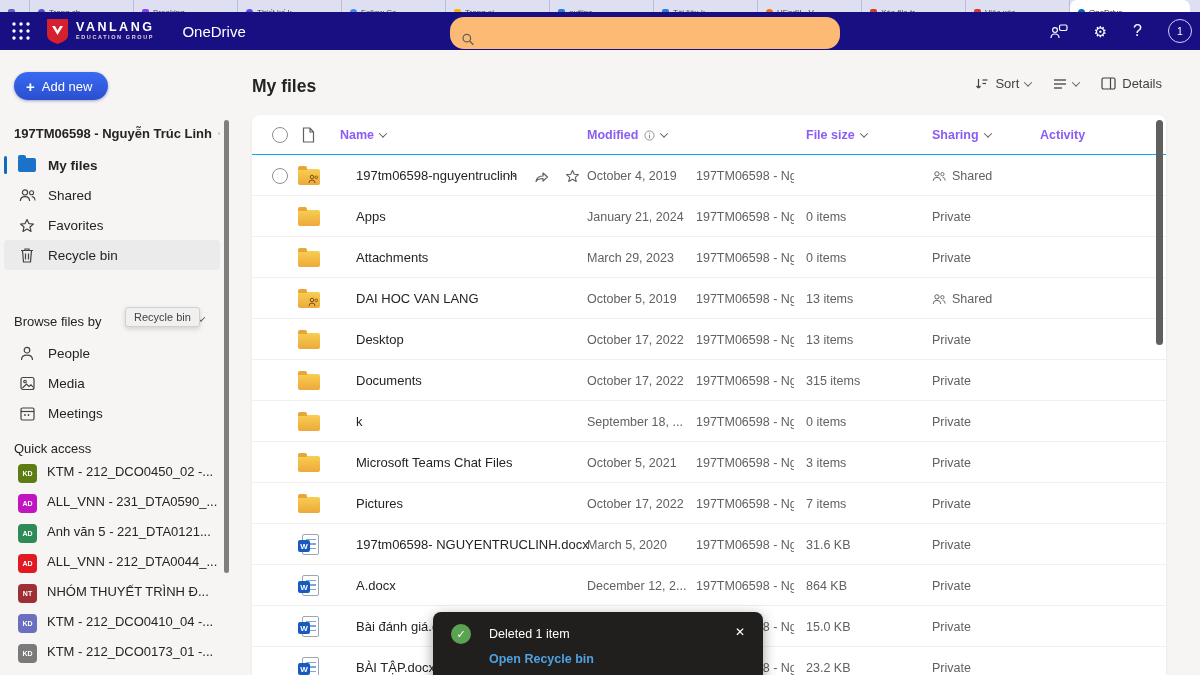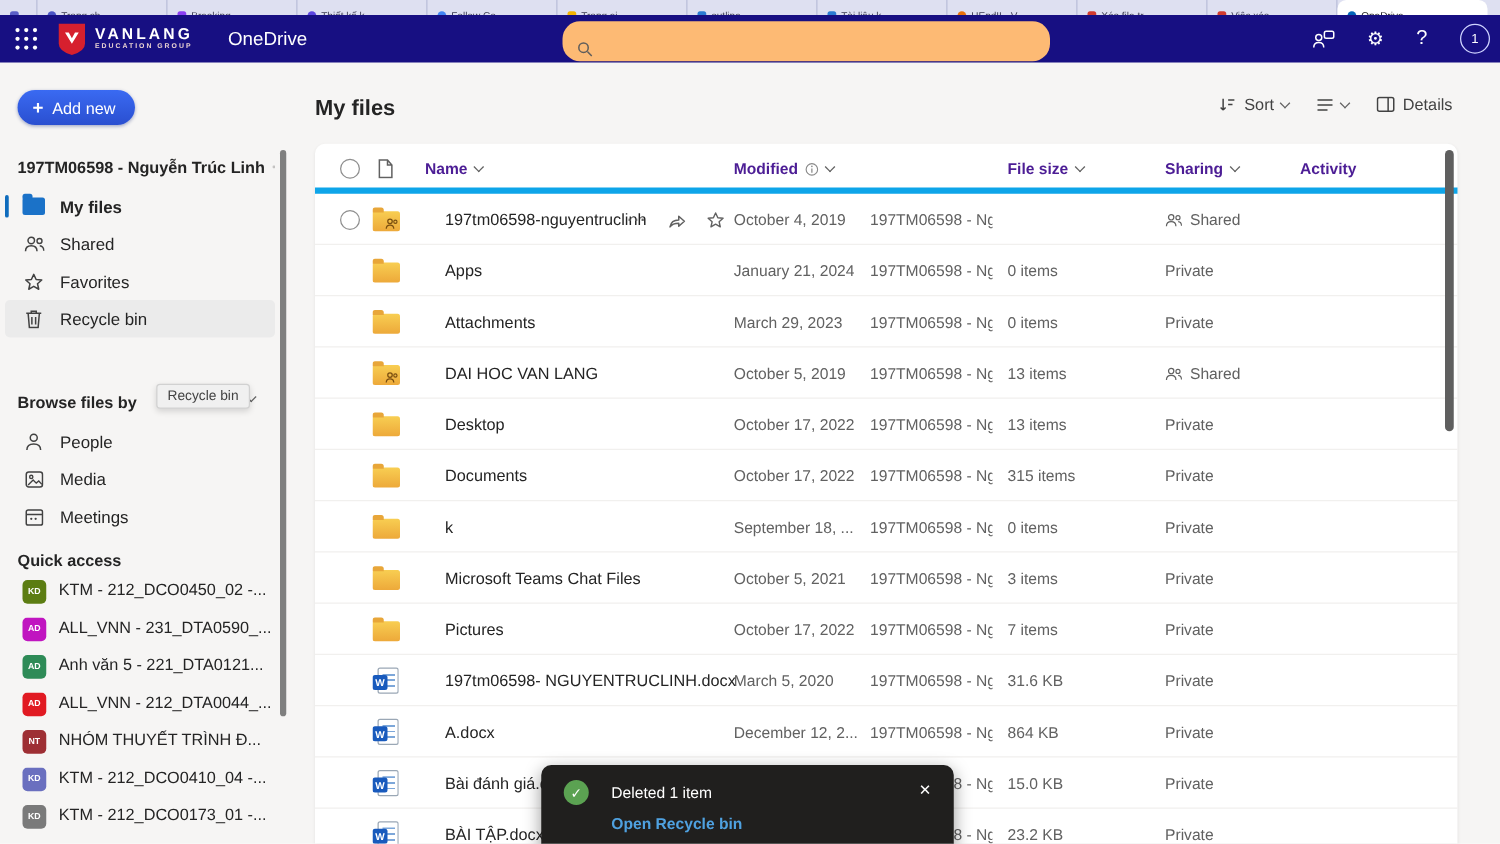--- a/index.html
+++ b/index.html
@@ -32,35 +32,35 @@
   .sidebar { position:absolute; left:0; top:50px; width:240px; height:625px; }
   .addnew { position:absolute; left:14px; top:22px; height:28px; padding:0 16px 0 12px; border:none; border-radius:14px; background:linear-gradient(180deg,#3a6af2,#2a4fd0); color:#fff; font-size:13px; display:flex; align-items:center; gap:7px; font-family:inherit; box-shadow:0 1px 3px rgba(20,40,120,.4); }
   .addnew .plus { font-size:15px; font-weight:bold; }
   .account { position:absolute; left:14px; top:76px; width:206px; font-size:13px; font-weight:bold; color:#242424; display:flex; align-items:center; gap:6px; white-space:nowrap; }
   .nav { position:absolute; left:4px; top:100px; width:216px; }
   .nav-item { height:30px; display:flex; align-items:center; gap:12px; padding-left:14px; font-size:13.5px; color:#242424; position:relative; border-radius:4px; }
   .nav-item.selected .ni-label { font-weight:bold; }
   .nav-item.selected::before { content:""; position:absolute; left:0px; top:6px; width:3px; height:18px; background:#0f6cbd; border-radius:2px; }
   .nav-item.hovered { background:#ebebeb; }
   .ni-ico { width:18px; height:18px; flex:none; display:flex; align-items:center; justify-content:center; }
-  .sec-head { position:absolute; left:14px; font-size:13px; font-weight:bold; color:#242424; }
+  .sec-head { position:absolute; left:14px; font-size:13px; font-weight:normal; color:#242424; }
   .chev { display:inline-block; width:6px; height:6px; border-right:1.5px solid #616161; border-bottom:1.5px solid #616161; transform:rotate(45deg) translate(-1px,-1px); }
   .browse-chev { position:absolute; left:198px; top:266px; }
   .tooltip { position:absolute; left:125px; top:257px; background:#f0f0f0; border:1px solid #d1d1d1; border-radius:3px; padding:3px 8px; font-size:11px; color:#424242; box-shadow:0 2px 5px rgba(0,0,0,.15); z-index:5; }
   .qa-item { height:30px; display:flex; align-items:flex-start; gap:10px; padding-left:14px; font-size:13px; color:#242424; white-space:nowrap; overflow:hidden; }
   .qa-ico { width:19px; height:19px; border-radius:4px; color:#fff; font-size:7px; font-weight:bold; display:flex; align-items:center; justify-content:center; flex:none; font-style:normal; }
   .sb-scroll { position:absolute; left:224px; top:70px; width:5px; height:453px; background:#7f7f7f; border-radius:3px; }
 
   
   .main-title { position:absolute; left:252px; top:76px; font-size:17.5px; font-weight:bold; color:#242424; }
   .toolbar { position:absolute; right:38px; top:76px; display:flex; align-items:center; gap:22px; font-size:13px; color:#424242; }
   .tb-group { display:flex; align-items:center; gap:6px; }
 
   .card { position:absolute; left:252px; top:115px; width:914px; height:560px; background:#fff; border-radius:8px 8px 0 0; box-shadow:0 1px 3px rgba(0,0,0,.08); }
-  .thead { position:absolute; left:0; top:0; width:100%; height:40px; border-bottom:5px solid #0ea5e9; font-size:12.5px; font-weight:bold; color:#4c1d95; }
+  .thead { position:absolute; left:0; top:0; width:100%; height:40px; border-bottom:1px solid #0ea5e9; font-size:12.5px; font-weight:bold; color:#8b5cf6; }
   .col { position:absolute; top:0; height:40px; display:flex; align-items:center; gap:6px; }
   .trow { position:absolute; left:0; width:100%; height:41px; border-bottom:1px solid #f1f0ee; font-size:12.5px; color:#616161; }
   .cell { position:absolute; top:0; height:41px; display:flex; align-items:center; white-space:nowrap; overflow:hidden; }
   .c-cb   { left:20px;  width:16px; }
   .c-fic  { left:46px; }
   .c-name { left:104px;  width:240px; color:#242424; font-size:13px; }
   .c-act  { left:250px; gap:16px; color:#616161; }
   .c-mod  { left:335px; width:100px; }
   .c-mby  { left:444px; width:98px; }
   .c-size { left:554px; width:110px; }

